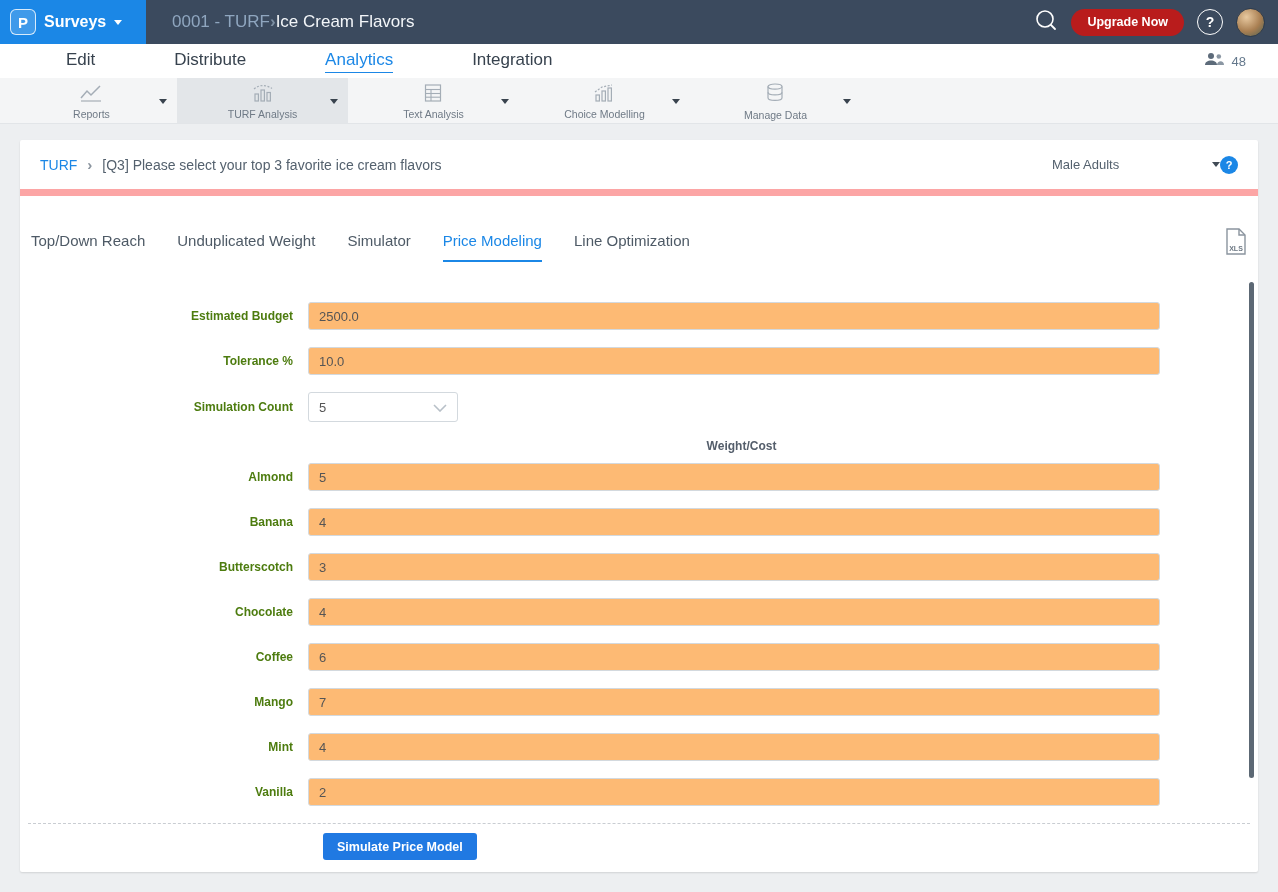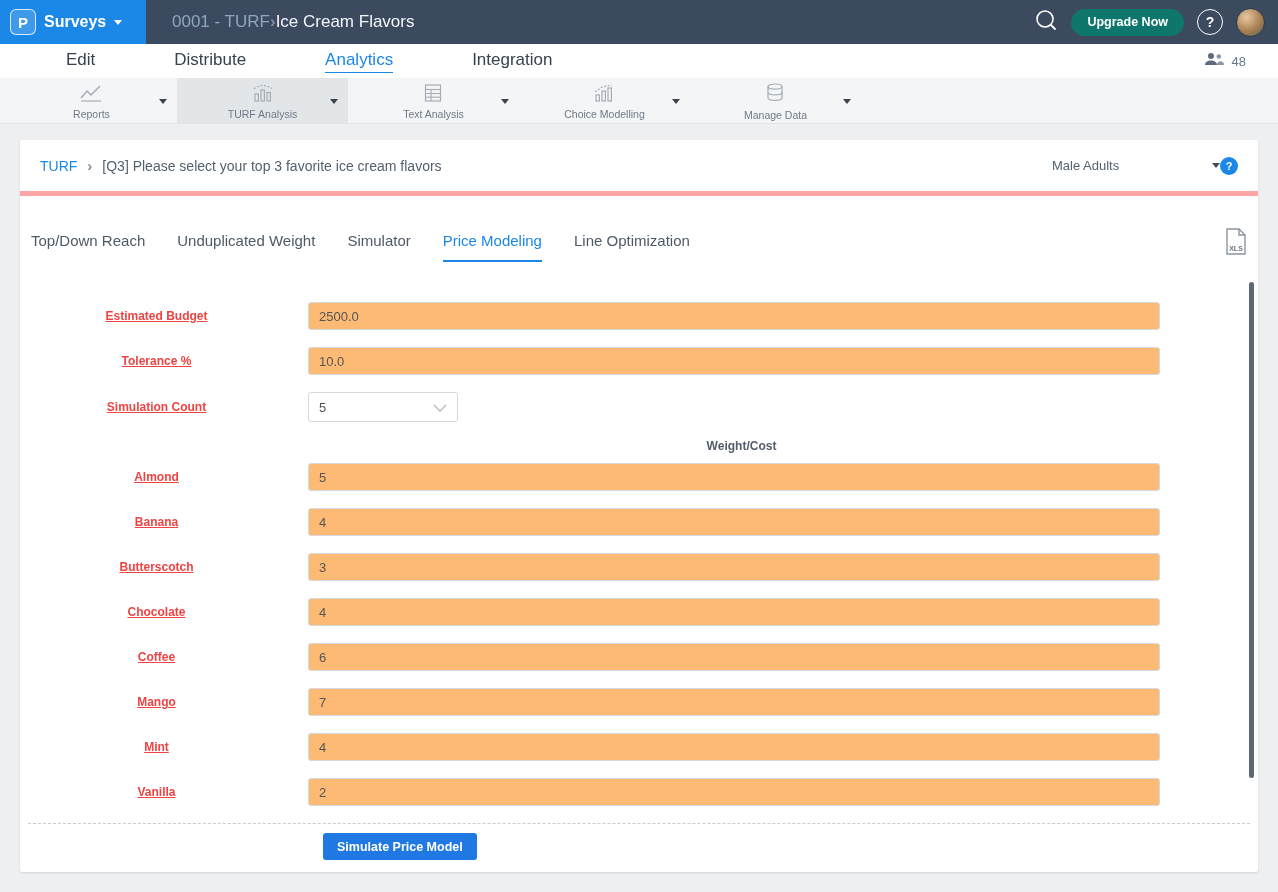--- a/index.html
+++ b/index.html
@@ -11,21 +11,21 @@
   .app-switcher { width:146px; height:44px; background:#1b87e6; display:flex; align-items:center; gap:8px; padding:0 10px; cursor:pointer; flex:none; }
   .logo-sq { width:26px; height:26px; border-radius:6px; background:rgba(255,255,255,.16); border:1.5px solid rgba(255,255,255,.8); color:#fff; font-weight:bold; font-size:15px; display:flex; align-items:center; justify-content:center; flex:none; }
   .app-label { color:#fff; font-size:16px; font-weight:600; }
   .caret-w { width:0; height:0; border-left:4.5px solid transparent; border-right:4.5px solid transparent; border-top:5px solid #fff; }
   .tb-breadcrumb { display:flex; align-items:center; margin-left:26px; font-size:17px; }
   .crumb-id { color:#8fa6bf; cursor:pointer; }
   .crumb-sep { color:#7c8fa3; font-size:17px; font-weight:bold; }
   .crumb-name { color:#f3f6f9; }
   .topbar-right { margin-left:auto; display:flex; align-items:center; gap:13px; padding-right:13px; }
   .icon-btn { cursor:pointer; display:flex; align-items:center; justify-content:center; }
-  .upgrade-btn { background:#0f766e; color:#fff; border:none; border-radius:14px; height:27px; padding:0 16px; font-weight:bold; font-size:12.5px; cursor:pointer; font-family:inherit; }
+  .upgrade-btn { background:#b91c1c; color:#fff; border:none; border-radius:14px; height:27px; padding:0 16px; font-weight:bold; font-size:12.5px; cursor:pointer; font-family:inherit; }
   .round-help { width:26px; height:26px; border:1.6px solid #fff; border-radius:50%; color:#fff; font-size:14px; font-weight:bold; display:flex; align-items:center; justify-content:center; cursor:pointer; }
   .avatar { width:29px; height:29px; border-radius:50%; background:radial-gradient(circle at 35% 30%, #e8c9a0, #a97f52 55%, #4e6052 100%); border:1px solid #2c3a4c; cursor:pointer; }
 
   
   .menubar { height:34px; background:#fff; display:flex; align-items:center; padding:0 18px; }
   .menu-item { font-size:17px; color:#37424e; margin-right:31px; cursor:pointer; text-decoration:none; padding-bottom:2px; border-bottom:1.5px solid transparent;margin-left:48px; }
   .menu-item.active { color:#1b87e6; border-bottom-color:#1b87e6; }
   .menubar-right { margin-left:auto; display:flex; align-items:center; gap:8px; padding-right:14px;justify-content:center; }
   .respondents { font-size:13px; color:#64788c; }
 
@@ -33,39 +33,39 @@
   .toolbar { height:46px; background:#f4f5f6; border-bottom:1px solid #e2e5e8; display:flex; padding-left:6px; }
   .tool-group { width:171px; position:relative; display:flex; align-items:center; justify-content:center; }
   .tool-group.active { background:#e3e6e9; }
   .tool-item { display:flex; flex-direction:column; align-items:center; gap:1px; cursor:pointer; padding-top:2px; }
   .tool-label { font-size:10.5px; color:#6f7a86; }
   .tool-caret { position:absolute; right:10px; top:50%; margin-top:-2px; width:0; height:0; border-left:4px solid transparent; border-right:4px solid transparent; border-top:5px solid #39434e; cursor:pointer; }
 
   
   .page { padding:16px 20px 0; }
   .card { background:#fff; position:relative; border-radius:2px; box-shadow:0 1px 2px rgba(0,0,0,.12); height:732px; }
-  .card-header { height:56px; display:flex; align-items:center; padding:0 20px; border-bottom:5px solid #fca5a5; }
+  .card-header { height:56px; display:flex; align-items:center; padding:0 20px; border-bottom:7px solid #fca5a5; }
   .ch-link { color:#1b87e6; font-size:14px; cursor:pointer; }
   .ch-sep { color:#8a949e; margin:0 10px; font-size:15px; font-weight:bold; }
   .ch-title { color:#54616e; font-size:14px; }
   .ch-right { margin-left:auto; display:flex; align-items:center; gap:0;text-align:center; }
   .segment-select { width:168px; display:flex; align-items:center; justify-content:space-between; cursor:pointer; font-size:13px; color:#54616e; }
   .seg-caret { width:0; height:0; border-left:4px solid transparent; border-right:4px solid transparent; border-top:5px solid #414b56; }
   .q-help { width:18px; height:18px; border-radius:50%; background:#1b87e6; color:#fff; font-size:11px; font-weight:bold; display:flex; align-items:center; justify-content:center; cursor:pointer; }
 
   .tabs-row { display:flex; align-items:center; padding:0 11px; margin-top:36px; }
   .tabs { display:flex; gap:32px; }
   .tab { font-size:15px; color:#4e5a66; padding-bottom:11px; cursor:pointer; border-bottom:2px solid transparent; }
   .tab.active { color:#1b87e6; border-bottom-color:#1b87e6; }
   .xls-btn { margin-left:auto; cursor:pointer; margin-top:-8px; }
 
   
   .form-area { padding-top:40px; }
   .form-row { display:flex; align-items:center; margin:0 98px 17px 0; }
-  .form-label { width:288px; text-align:center; padding-right:15px; font-size:12px; font-weight:bold; color:#ef4444; flex:none;text-decoration:underline; }
+  .form-label { width:288px; text-align:right; padding-right:15px; font-size:12px; font-weight:bold; color:#4d7c0f; flex:none; }
   .form-input { flex:1; height:28px; border:1px solid #d3d9de; border-radius:3px; padding:0 10px; font-size:13px; color:#555; font-family:inherit; outline:none; background:#fdba74; }
   .select-box { width:150px; height:30px; border:1px solid #d3d9de; border-radius:3px; display:flex; align-items:center; justify-content:space-between; padding:0 10px; font-size:13px; color:#555; cursor:pointer; background:#fff; }
   .weight-header { margin:0 98px 10px 303px; text-align:center; font-size:12px; font-weight:bold; color:#545e6b; }
   .dashed-sep { border-top:1px dashed #c9cdd2; margin:0 8px; }
   .submit-row { margin:9px 0 0 303px; }
   .submit-btn { background:#2079e2; color:#fff; border:none; border-radius:3px; height:27px; padding:0 14px; font-size:12.5px; font-weight:bold; cursor:pointer; font-family:inherit; }
   .scroll-thumb { position:absolute; right:4px; top:142px; width:5px; height:496px; background:#5c6874; border-radius:3px; cursor:pointer; }
 </style>
 </head>
 <body>

